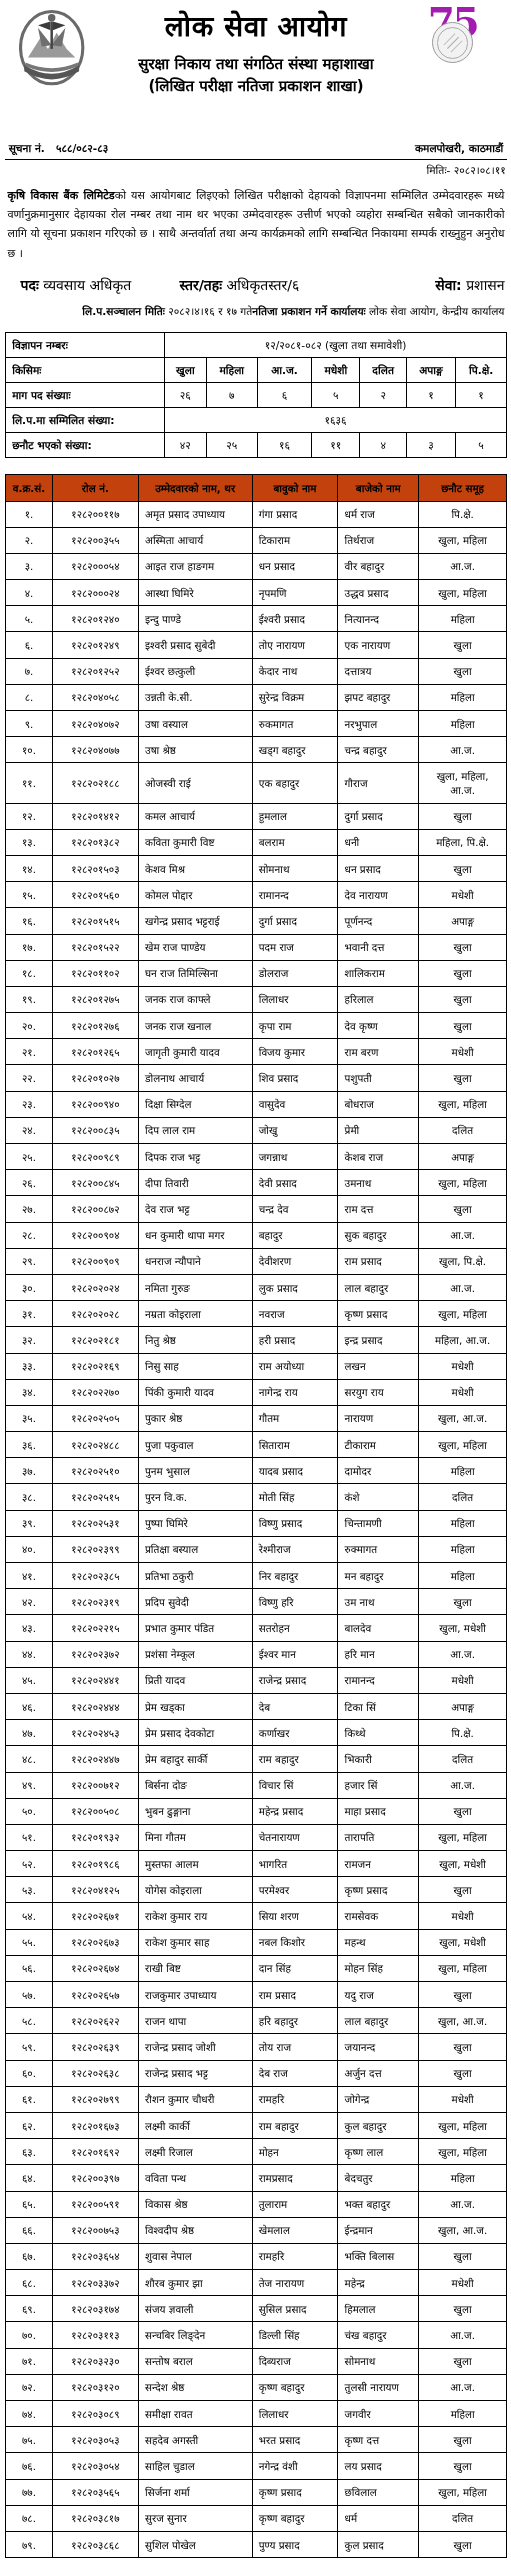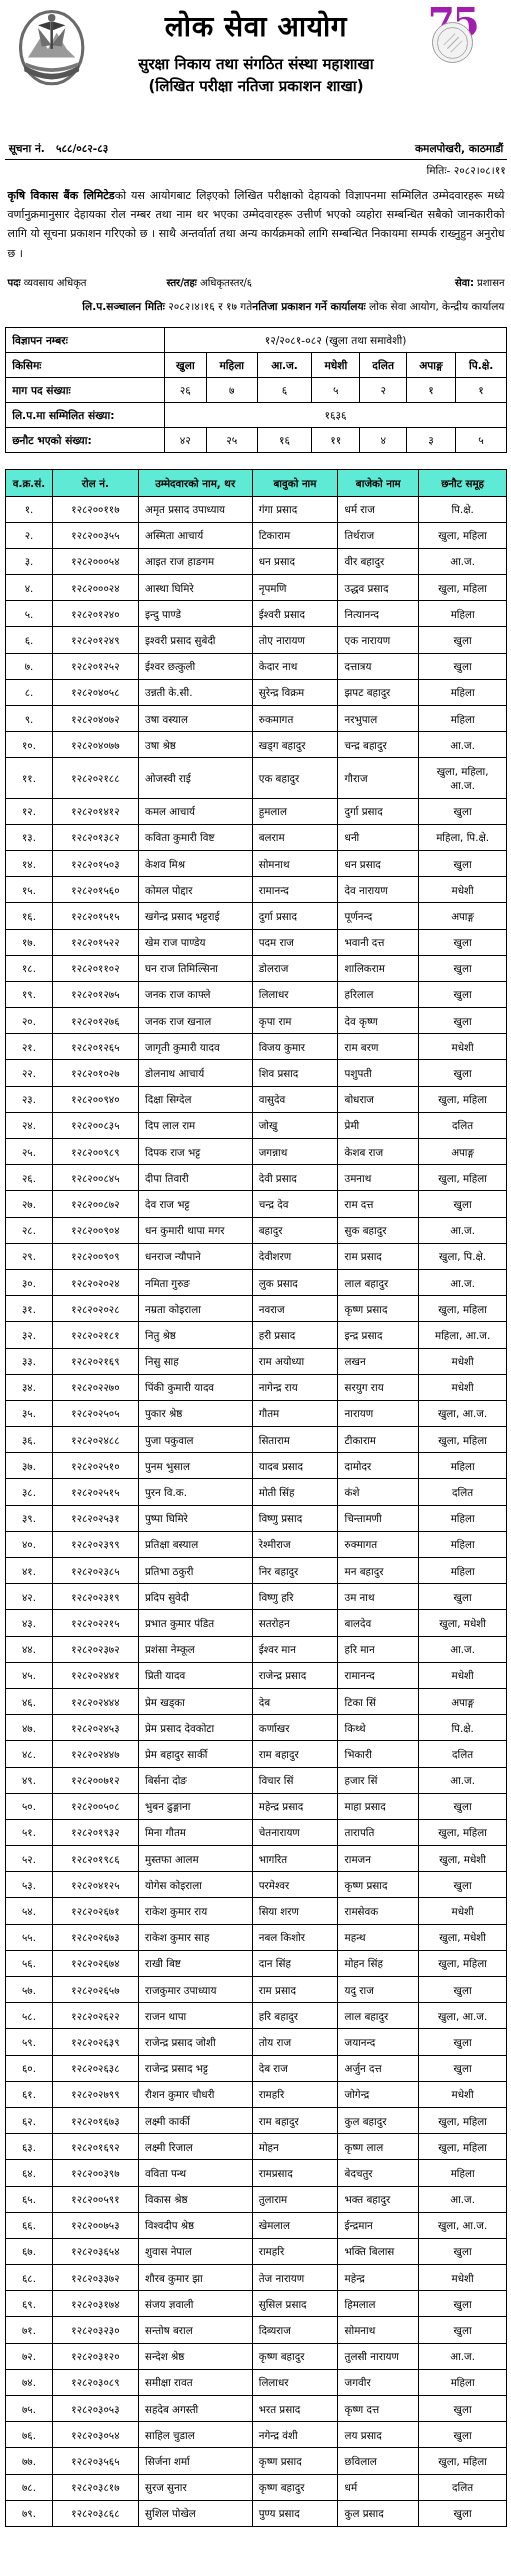--- a/index.html
+++ b/index.html
@@ -26,40 +26,40 @@
 
   .notice-row { display:flex; justify-content:space-between; align-items:flex-end;
       font-size:10.6px; font-weight:bold; margin-top:6.2px; padding:0 3.7px; }
   .rule { border:none; border-top:1.9px solid #000; margin:3.7px 0 2.5px 0; }
   .date-row { text-align:right; font-size:10.6px; padding-right:1.2px; margin-top:3.7px; }
 
   
   .intro { font-size:11px; line-height:1.75; text-align:justify; margin-top:8.7px; padding:0 2.5px; }
   .intro .lead { font-weight:bold; }
 
-  .meta1 { display:flex; font-size:10px; margin-top:12.5px; padding:0 2.5px; }
+  .meta1 { display:flex; font-size:14px; margin-top:12.5px; padding:0 2.5px;margin-left:13px; }
   .meta1 .m-post { width:159px; }
   .meta1 .m-level { flex:1; }
   .meta1 .m-service { text-align:right; }
   .meta2 { display:flex; justify-content:flex-end; font-size:10.6px; margin-top:10px; padding:0 2.5px; }
   .lbl { font-weight:bold; }
 
   
   table.summary { border-collapse:collapse; width:502px; margin:13.7px auto 0 auto; }
   table.summary td { border:0.6px solid #000; font-size:10.6px; padding:5px 3.7px; text-align:center; }
   table.summary { border:1.2px solid #000;padding-left:9px; }
   table.summary td.rowlbl { text-align:left; font-weight:bold; width:159px; padding-left:6.2px;
       border-right:1.2px solid #000; }
   table.summary td.advno { font-weight:normal; }
   table.summary tr.cat td { font-weight:bold; }
 
   
   table.result { border-collapse:collapse; width:502px; margin:16.2px auto 0 auto; border:1.2px solid #000; }
   table.result th, table.result td { border:0.6px solid #000; font-size:10.3px; padding:5.6px 3.7px; }
-  table.result th { background:#5eead4; font-weight:bold; text-align:center; }
+  table.result th { background:#c2410c; font-weight:bold; text-align:center; }
   table.result td { text-align:center; }
   table.result td:nth-child(3), table.result td:nth-child(4), table.result td:nth-child(5)
       { text-align:left; padding-left:6.2px; }
   table.result col.c1 { width:47px; }
   table.result col.c2 { width:86px; }
   table.result col.c3 { width:114px; }
   table.result col.c4 { width:86px; }
   table.result col.c5 { width:81px; }
   table.result col.c6 { width:88px; }
 </style>
@@ -743,20 +743,28 @@
         </tr>
         <tr>
           <td>६९.</td>
           <td>१२८२०३१७४</td>
           <td>संजय ज्ञवाली</td>
           <td>सुसिल प्रसाद</td>
           <td>हिमलाल</td>
           <td>खुला</td>
         </tr>
         <tr>
+          <td>७०.</td>
+          <td>१२८२०३११३</td>
+          <td>सन्चबिर लिङ्देन</td>
+          <td>डिल्ली सिंह</td>
+          <td>चंख बहादुर</td>
+          <td>आ.ज.</td>
+        </tr>
+        <tr>
           <td>७१.</td>
           <td>१२८२०३२३०</td>
           <td>सन्तोष बराल</td>
           <td>दिब्यराज</td>
           <td>सोमनाथ</td>
           <td>खुला</td>
         </tr>
         <tr>
           <td>७२.</td>
           <td>१२८२०३१२०</td>

